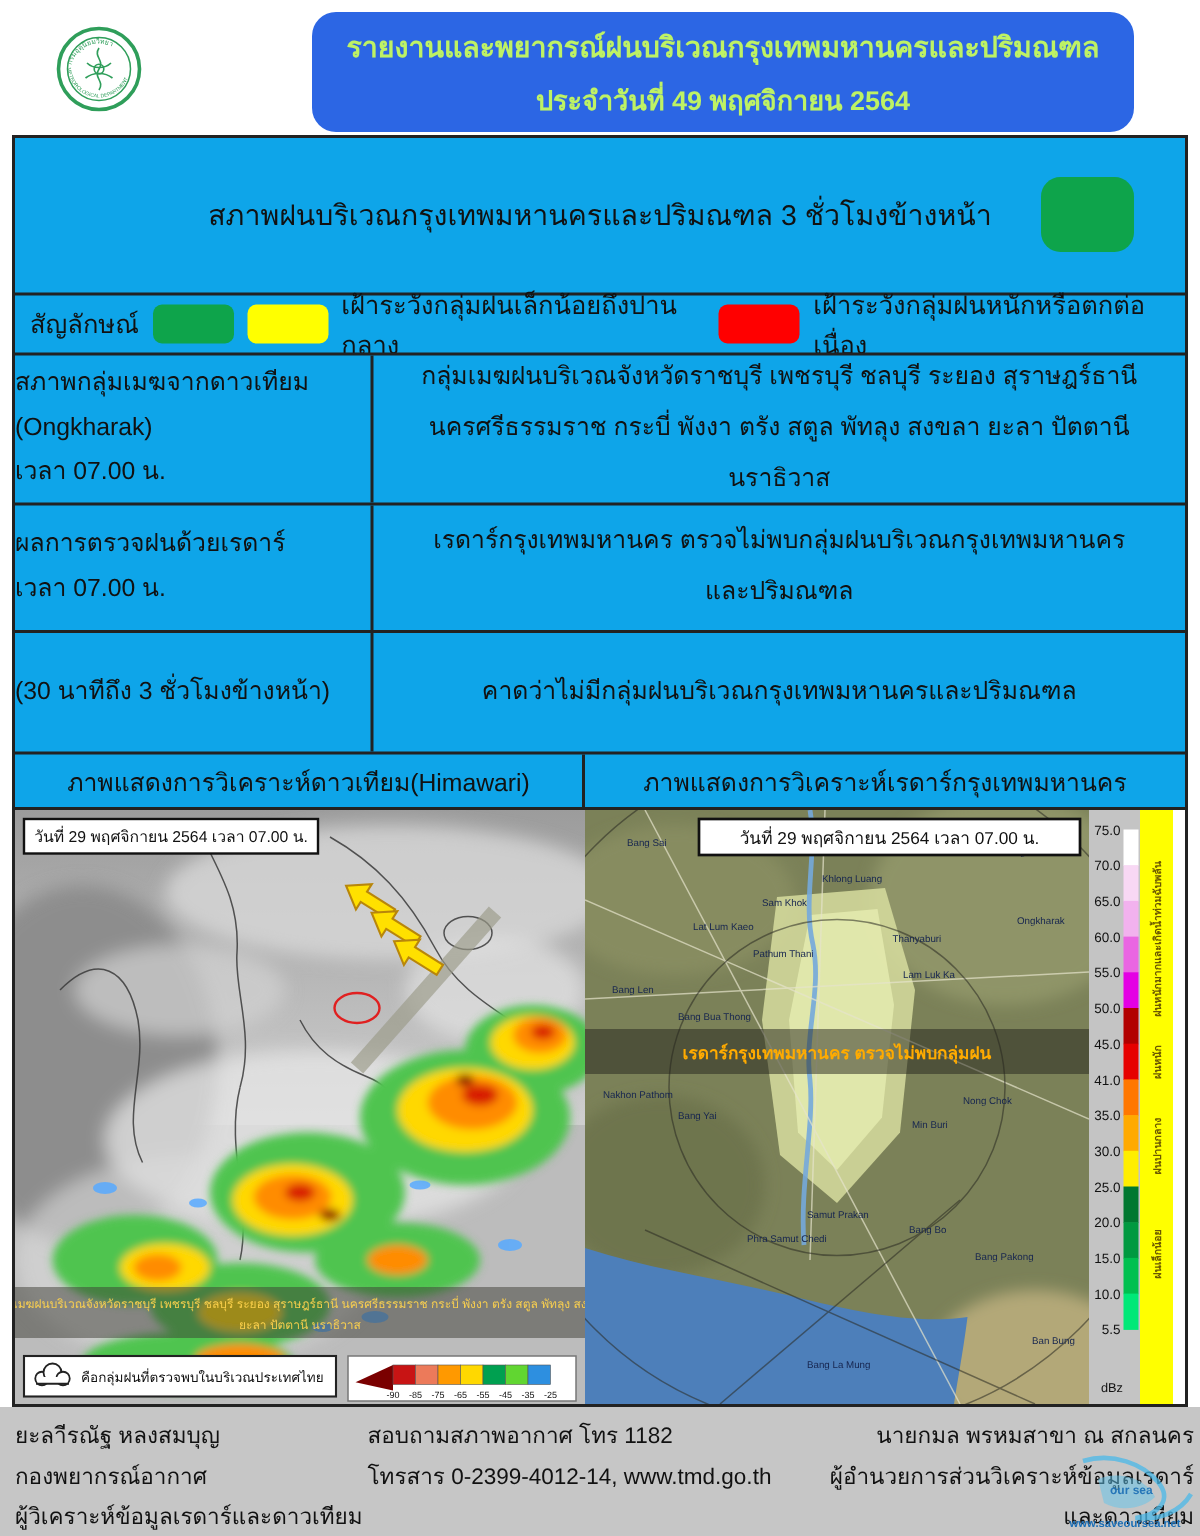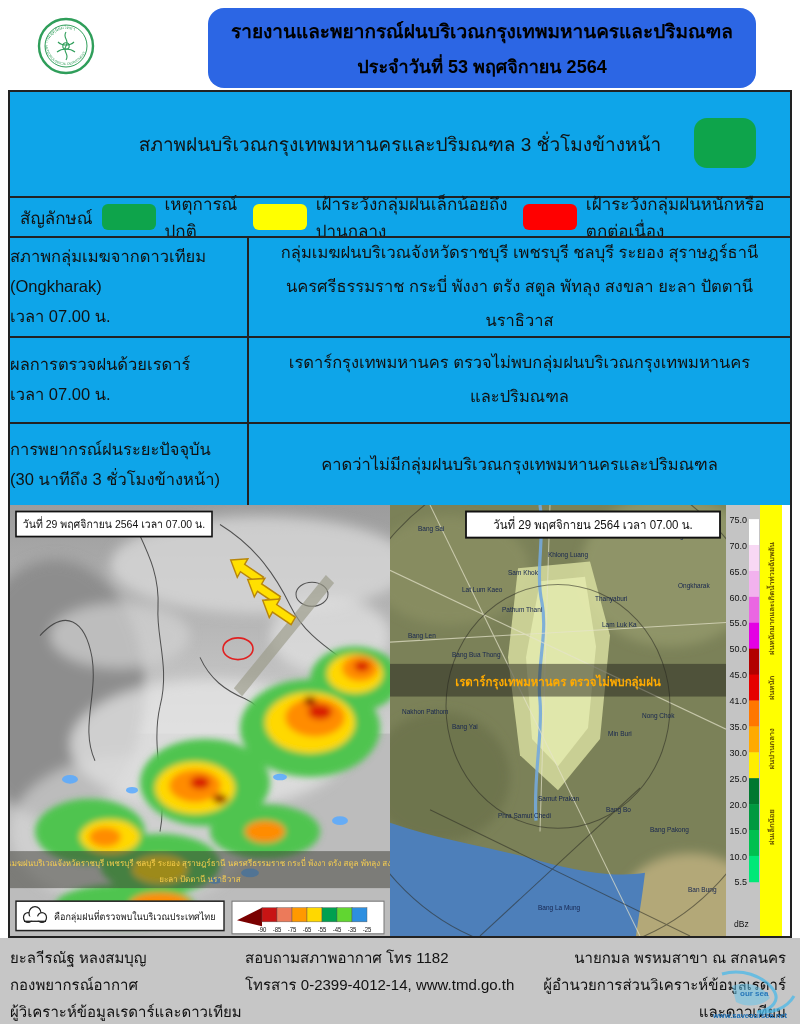--- a/index.html
+++ b/index.html
@@ -3,21 +3,21 @@
 <meta charset="utf-8">
 <style>
   html,body{margin:0;padding:0;background:#ffffff;}
   .page{position:relative;width:800px;height:1024px;background:#fff;overflow:hidden;
         font-family:"Liberation Sans", sans-serif;color:#111;}
   
   .hdr{position:absolute;left:0;top:0;width:800px;height:90px;background:#fff;}
   .seal{position:absolute;left:36px;top:2px;width:60px;height:86px;}
   .banner{position:absolute;left:208px;top:8px;width:548px;height:80px;border-radius:16px;
           display:flex;flex-direction:column;align-items:center;justify-content:center;gap:6px;}
-  .banner div{color:#000000;font-weight:bold;text-align:center;}
+  .banner div{color:#bef264;font-weight:bold;text-align:center;}
   .banner .l1{font-size:19px;}
   .banner .l2{font-size:18px;}
   
   .mainbox{position:absolute;left:8px;top:90px;width:784px;height:848px;border:2px solid #222;
            box-sizing:border-box;display:flex;flex-direction:column;background:#0ea5e9;}
   .statusrow{height:104px;position:relative;display:flex;align-items:center;justify-content:center;box-sizing:border-box;}
   .statusrow .title{font-size:19px;text-align:center;}
   .statuschip{position:absolute;right:34px;top:26px;width:62px;height:50px;border-radius:13px;}
   .legendrow{height:40px;border-top:2px solid #222;box-sizing:border-box;display:flex;align-items:center;
              padding:0 10px;gap:9px;font-size:17px;}
@@ -35,21 +35,21 @@
   .imgrow{flex:1;display:flex;}
   .satpanel{width:380px;height:100%;}
   .radarpanel{flex:1;display:flex;background:#fff;}
   .radarmap{width:336px;height:100%;}
   .radarscale{width:58px;height:100%;}
   
   .foot{position:absolute;left:0;top:938px;width:800px;height:86px;background:#c6c6c6;
         display:flex;font-size:15px;line-height:27px;padding-top:6px;box-sizing:border-box;}
   .fcol1{width:235px;padding-left:10px;}
   .fcol2{width:290px;}
-  .fcol3{flex:1;text-align:right;padding-right:14px;}
+  .fcol3{flex:1;text-align:right;padding-right:4px;}
   .wm{position:absolute;right:2px;bottom:0;width:96px;height:58px;}
   svg text{font-family:"Liberation Sans", sans-serif;}
 </style>
 </head>
 <body>
 
 <div class="page">
 
   <div class="hdr">
     <svg class="seal" viewBox="0 0 60 86">
@@ -67,35 +67,34 @@
       </text>
       <g stroke="#2f9e5a" stroke-width="1.1" fill="none">
         <path d="M30,30 C26,36 34,38 30,44 C26,50 34,52 30,58"></path>
         <path d="M22,40 C26,44 34,44 38,40"></path>
         <path d="M21,50 C26,46 34,46 39,50"></path>
         <circle cx="30" cy="44" r="3.2"></circle>
       </g>
     </svg>
     <div class="banner" style="background-color: rgb(44, 102, 228);">
       <div class="l1">รายงานและพยากรณ์ฝนบริเวณกรุงเทพมหานครและปริมณฑล</div>
-      <div class="l2">ประจำวันที่ 53 พฤศจิกายน 2564</div>
+      <div class="l2">ประจำวันที่ 49 พฤศจิกายน 2564</div>
     </div>
   </div>
 
   <div class="mainbox">
 
     <div class="statusrow">
       <div class="title">สภาพฝนบริเวณกรุงเทพมหานครและปริมณฑล 3 ชั่วโมงข้างหน้า</div>
       <div class="statuschip" style="background-color: rgb(14, 164, 75);"></div>
     </div>
 
     <div class="legendrow">
       <span>สัญลักษณ์</span>
       <span class="swatch" style="background-color: rgb(14, 164, 75);"></span>
-      <span>เหตุการณ์ปกติ</span>
       <span class="swatch" style="background-color: rgb(255, 255, 0);"></span>
       <span>เฝ้าระวังกลุ่มฝนเล็กน้อยถึงปานกลาง</span>
       <span class="swatch" style="background-color: rgb(255, 0, 0);"></span>
       <span>เฝ้าระวังกลุ่มฝนหนักหรือตกต่อเนื่อง</span>
     </div>
 
     <div class="tblrow r1">
       <div class="tleft">
         <div>สภาพกลุ่มเมฆจากดาวเทียม</div>
         <div>(Ongkharak)</div>
@@ -107,26 +106,29 @@
     <div class="tblrow r2">
       <div class="tleft">
         <div>ผลการตรวจฝนด้วยเรดาร์</div>
         <div>เวลา 07.00 น.</div>
       </div>
       <div class="tright">เรดาร์กรุงเทพมหานคร ตรวจไม่พบกลุ่มฝนบริเวณกรุงเทพมหานครและปริมณฑล</div>
     </div>
 
     <div class="tblrow r3">
       <div class="tleft">
-        <div>การพยากรณ์ฝนระยะปัจจุบัน</div>
         <div>(30 นาทีถึง 3 ชั่วโมงข้างหน้า)</div>
       </div>
       <div class="tright">คาดว่าไม่มีกลุ่มฝนบริเวณกรุงเทพมหานครและปริมณฑล</div>
     </div>
 
+    <div class="imgheads">
+      <div class="ihead left">ภาพแสดงการวิเคราะห์ดาวเทียม(Himawari)</div>
+      <div class="ihead right">ภาพแสดงการวิเคราะห์เรดาร์กรุงเทพมหานคร</div>
+    </div>
 
     <div class="imgrow">
 
       <svg class="satpanel" viewBox="0 0 380 396" preserveAspectRatio="none">
         <defs>
           <filter id="b3">
               <feGaussianBlur stdDeviation="3"></feGaussianBlur>
             </filter>
           <filter id="b6">
               <feGaussianBlur stdDeviation="6"></feGaussianBlur>

